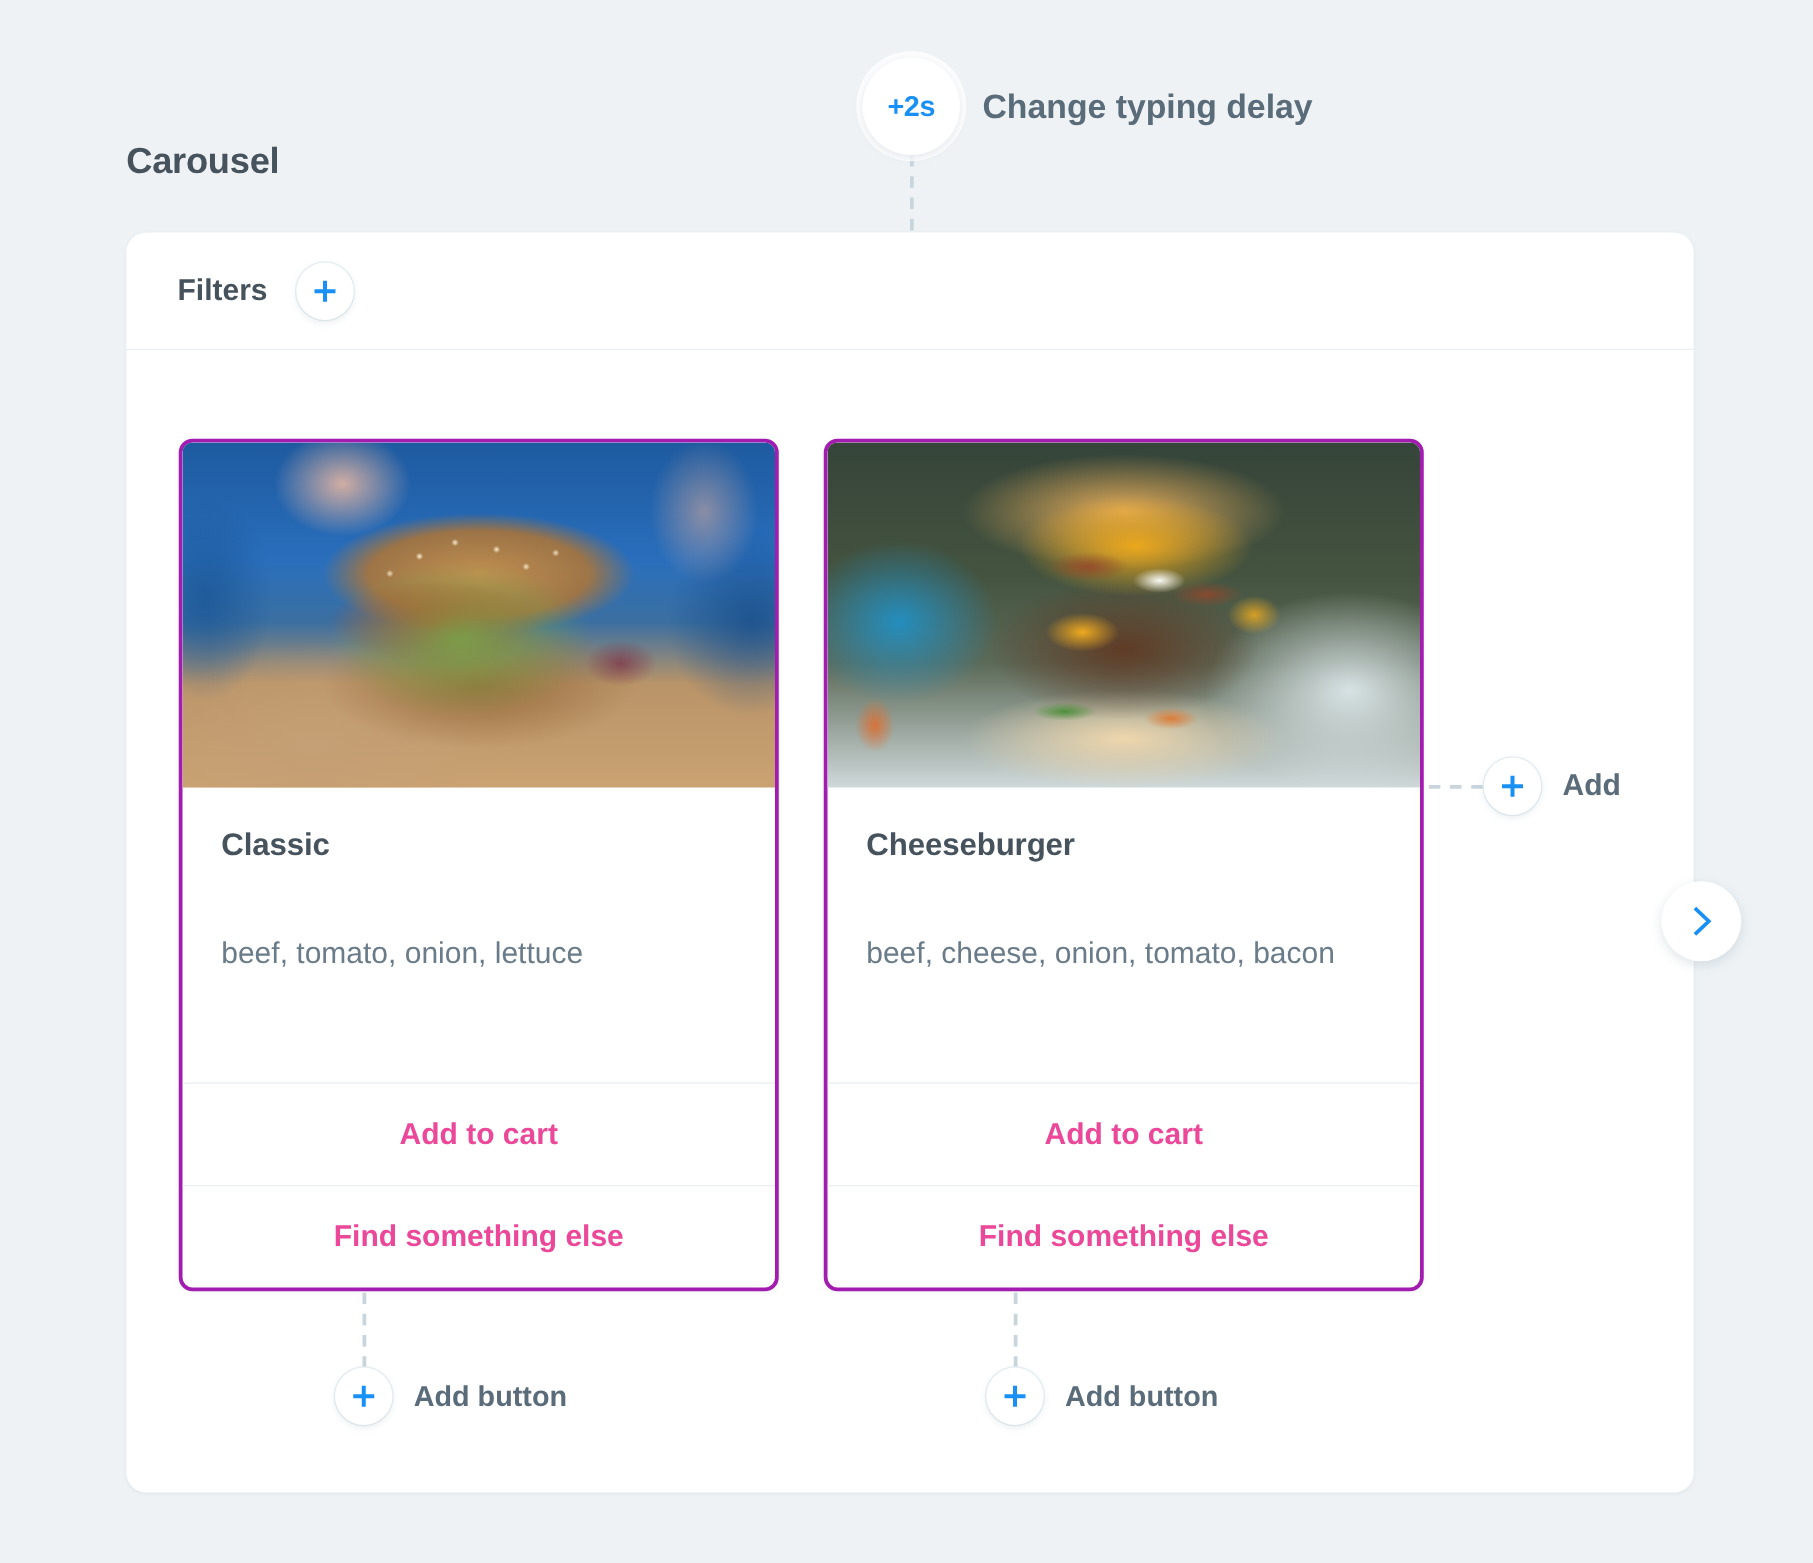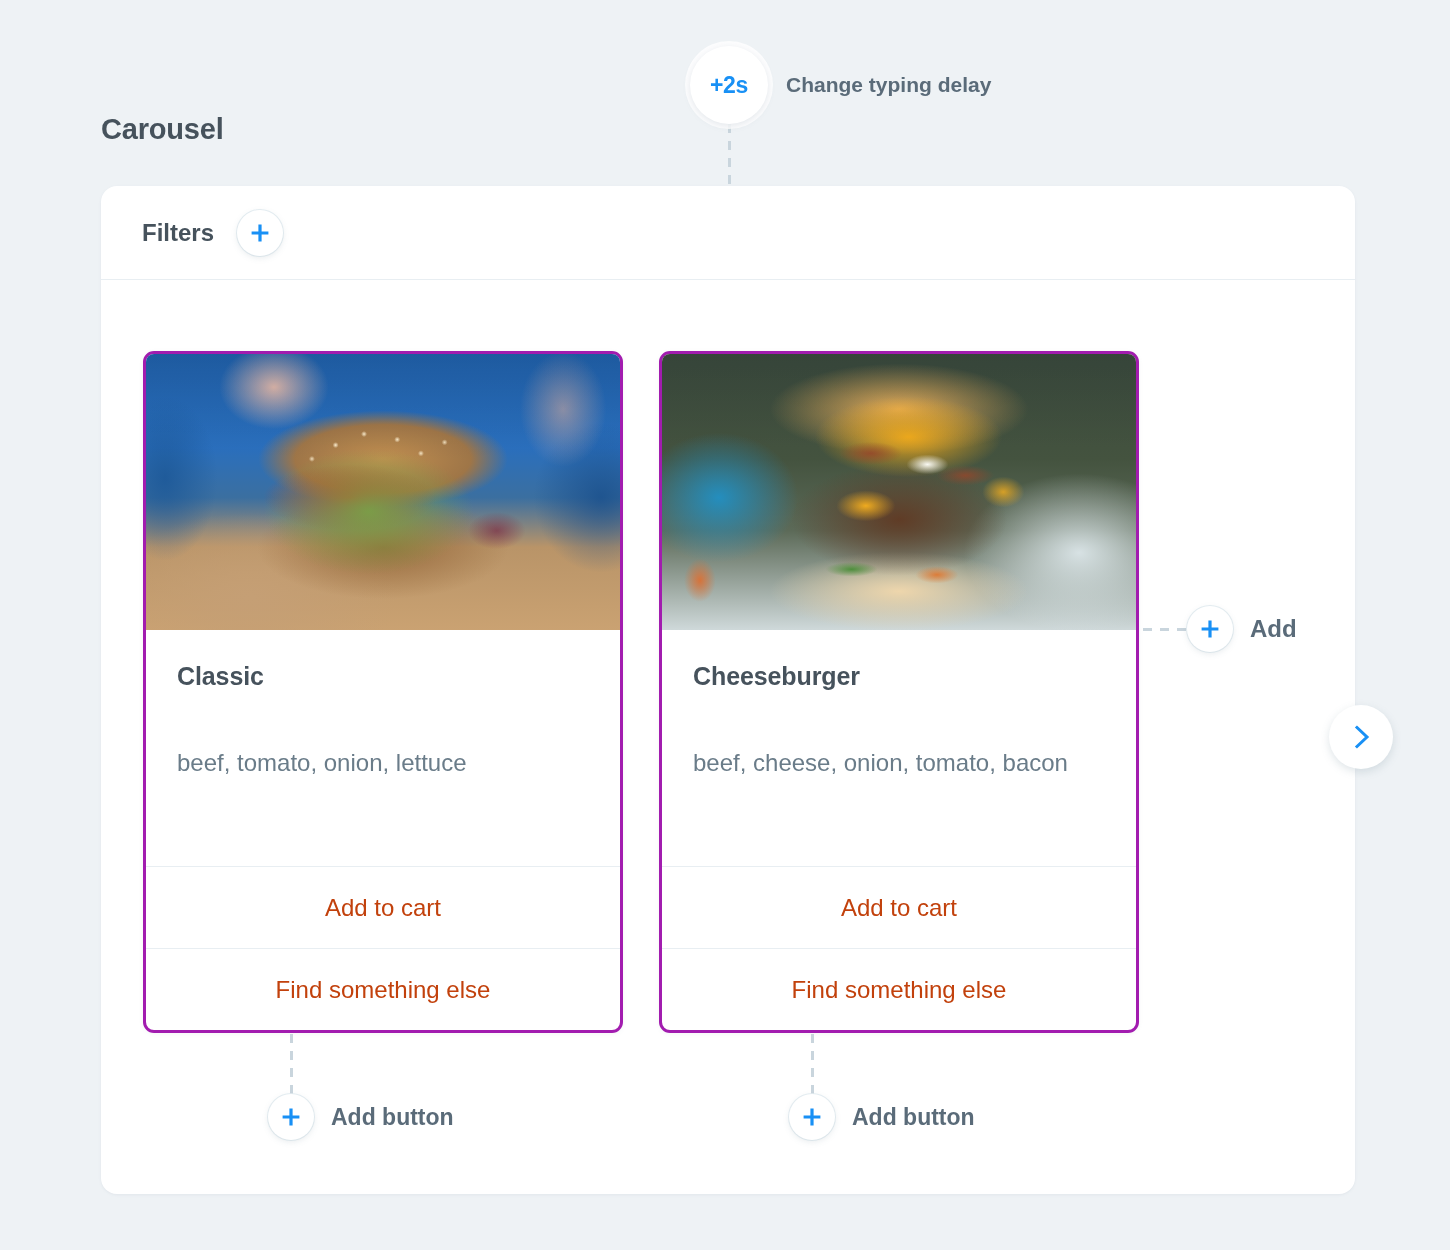--- a/index.html
+++ b/index.html
@@ -20,21 +20,21 @@
   }
   .pill-circle {
     width: 78px; height: 78px; border-radius: 50%;
     background: #ffffff;
     box-shadow: 0 2px 7px rgba(110,135,150,0.18), 0 0 0 5px rgba(255,255,255,0.85);
     display: flex; align-items: center; justify-content: center;
     color: #1890f5; font-weight: bold; font-size: 23px;
     letter-spacing: -0.3px;
   }
   .annotation-label {
-    font-size: 21px; font-weight: bold; color: #5a6b79;
+    font-size: 27px; font-weight: bold; color: #5a6b79;
     white-space: nowrap;
   }
   .dash-v {
     position: absolute;
     width: 3px;
     background-image: linear-gradient(to bottom, #c9d5dd 0 9px, rgba(0,0,0,0) 9px 17px);
     background-size: 3px 17px;
   }
   #delay-connector { left: 728px; top: 124px; height: 62px; }
 
@@ -153,21 +153,21 @@
     letter-spacing: -0.1px;
   }
   .card-desc {
     margin-top: 50px;
     font-size: 24px; color: #6a7c89; line-height: 1.85;
   }
   .card-action {
     border-top: 1px solid #e8eef2;
     height: 82px;
     display: flex; align-items: center; justify-content: center;
-    font-size: 24px; font-weight: normal; color: #c2410c;
+    font-size: 24px; font-weight: bold; color: #ec4899;
     cursor: pointer;
   }
 
   
   .nav-arrow {
     position: absolute;
     left: 1329px; top: 705px;
     width: 64px; height: 64px; border-radius: 50%;
     background: #ffffff;
     box-shadow: 0 3px 9px rgba(110,135,150,0.22);

